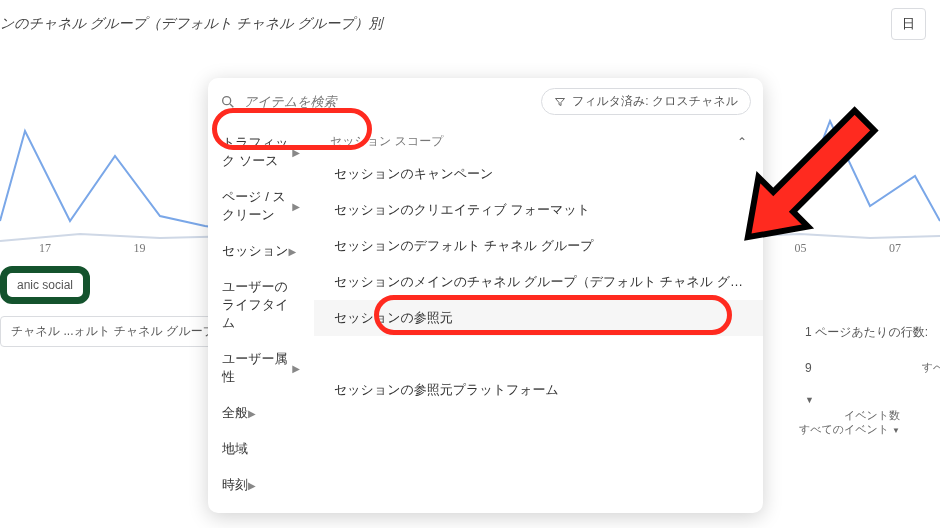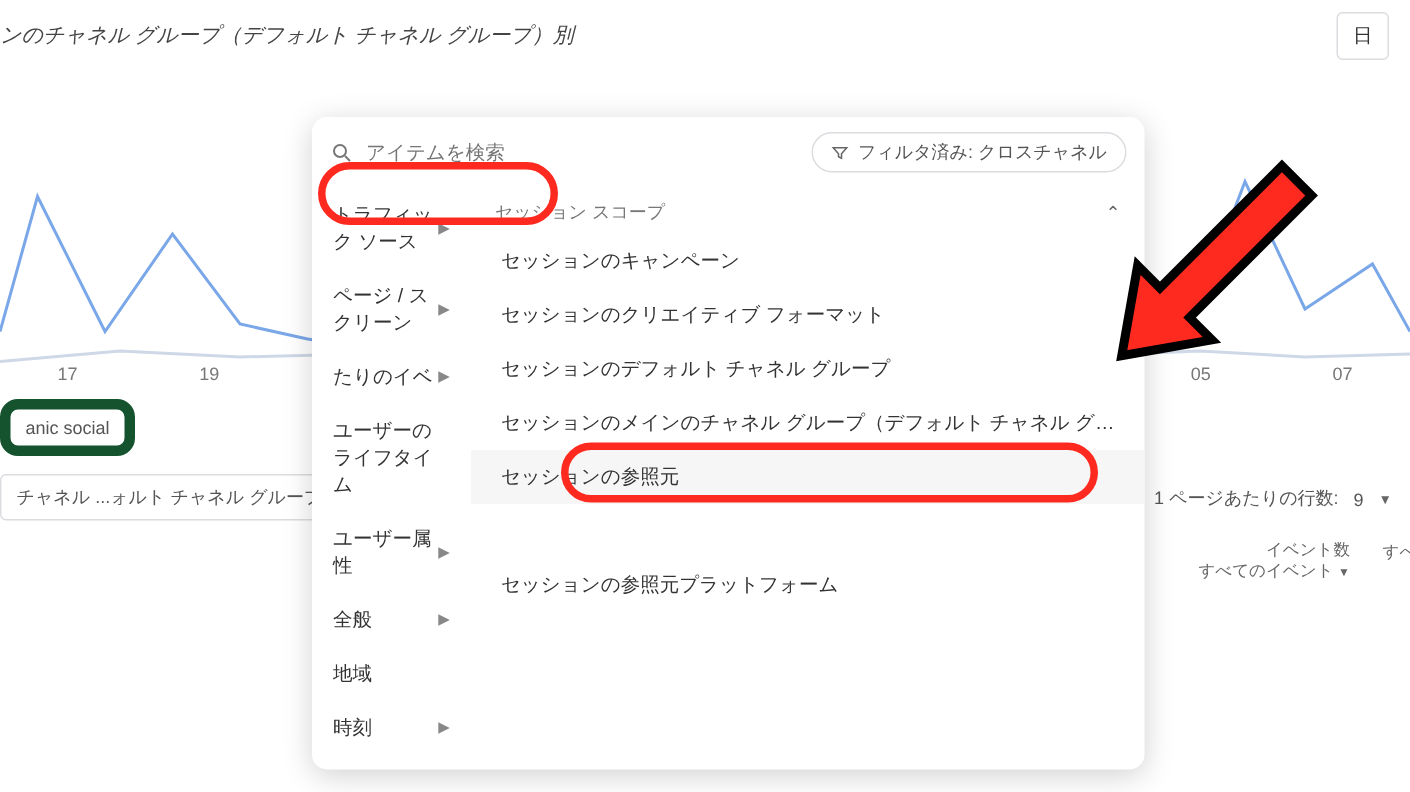--- a/index.html
+++ b/index.html
@@ -3,39 +3,39 @@
 <meta charset="utf-8">
 <style>
   *{box-sizing:border-box;margin:0;padding:0;font-family:"Helvetica Neue",Arial,"Hiragino Kaku Gothic ProN","Hiragino Sans",Meiryo,sans-serif;}
   body{background:#fff;width:940px;height:528px;overflow:hidden;position:relative;color:#3c4043;font-size:13px;}
   .header{display:flex;align-items:center;justify-content:space-between;padding:8px 14px 8px 0;}
   .title{font-size:14px;color:#444;white-space:nowrap;font-style:italic;}
   .day-btn{border:1px solid #dadce0;border-radius:4px;padding:6px 10px;font-size:13px;color:#333;cursor:pointer;background:#fff;}
   .chart-area{position:relative;height:200px;margin-top:8px;}
   .chart-svg{position:absolute;top:0;left:0;width:100%;height:100%;}
   .xaxis{position:absolute;bottom:0;left:0;right:0;display:flex;justify-content:space-between;padding:0 15px;color:#777;font-size:12px;}
-  .xaxis span{width:60px;text-align:center;}
+  .xaxis span{width:60px;text-align:center;font-family:Liberation Serif, serif;}
   .below{display:flex;align-items:center;gap:20px;padding:10px 0 0 0;}
   .tag{border:7px solid #14532d;border-radius:12px;padding:5px 10px;font-size:12px;color:#555;}
   .dropdown-row{display:flex;align-items:center;gap:8px;margin-top:12px;}
   .dim-select{border:1px solid #dadce0;border-radius:4px;padding:6px 10px;font-size:12px;color:#555;display:flex;align-items:center;gap:8px;}
-  .table-ctrls{position:absolute;right:12px;top:324px;display:flex;align-items:center;gap:10px;font-size:12px;color:#555;}
+  .table-ctrls{position:absolute;right:12px;top:324px;display:flex;gap:20px;font-size:12px;color:#555;flex-direction:column;}
   .col-headers{position:absolute;left:290px;right:10px;top:360px;display:flex;gap:18px;font-size:11px;color:#666;}
   .col-headers .col{text-align:center;min-width:70px;border-bottom:1px dotted #888;padding-bottom:2px;}
   .col-headers .col.big{min-width:120px;}
   .event-head{font-size:11px;color:#666;text-align:right;line-height:1.3;}
   
   .popup{position:absolute;left:208px;top:78px;width:555px;background:#fff;border-radius:10px;box-shadow:0 4px 20px rgba(0,0,0,0.18);overflow:hidden;z-index:50;}
   .popup-top{display:flex;align-items:center;padding:10px 12px 6px 12px;gap:8px;}
   .search-icon{width:16px;height:16px;flex:0 0 16px;}
-  .search-input{flex:1;border:none;outline:none;font-size:13px;color:#666;background:transparent;}
+  .search-input{flex:1;border:none;outline:none;font-size:13px;color:#666;background:transparent;font-style:italic;}
   .filter-chip{border:1px solid #dadce0;border-radius:14px;padding:4px 12px;font-size:12px;color:#555;display:flex;align-items:center;gap:6px;}
   .panes{display:flex;}
   .left-pane{width:160px;border-right:none;padding:4px 0 10px 0;}
-  .left-item{display:flex;align-items:center;justify-content:space-between;padding:9px 14px;font-size:13px;color:#333;cursor:pointer;}
+  .left-item{display:flex;align-items:center;padding:9px 14px;font-size:13px;color:#333;cursor:pointer;}
   .left-item .chev{color:#888;font-size:10px;}
   .right-pane{flex:1;padding:4px 0 10px 0;position:relative;}
   .scope-head{display:flex;align-items:center;justify-content:space-between;padding:8px 16px 6px 16px;font-size:12px;color:#777;}
   .scope-head .chev-up{color:#666;}
   .r-item{padding:9px 20px;font-size:13px;color:#333;cursor:pointer;white-space:nowrap;overflow:hidden;text-overflow:ellipsis;}
   .r-item.highlight{background:#f6f6f6;}
   
   .ring{position:absolute;border:5px solid #ff2a1f;border-radius:22px;pointer-events:none;z-index:60;}
   .ring1{left:212px;top:108px;width:160px;height:42px;}
   .ring2{left:374px;top:295px;width:358px;height:40px;border-radius:20px;}
@@ -92,21 +92,21 @@
 
 <div class="col-headers">
   <div class="col">ョン</div>
   <div class="col" style="white-space:pre-line">ションの
 あった</div>
   <div class="col">ント率</div>
   <div class="col big" style="white-space:pre-line">りの平均エンゲ
 ージメント時間</div>
   <div class="col" style="white-space:pre-line">たりのイベ
 ント数</div>
-  <div style="min-width:120px;text-align:right;">
+  <div style="min-width:120px;text-align:right;margin-top:48px;">
     <div class="event-head">イベント数</div>
     <div class="event-head">
       <span>すべてのイベント</span>
       <span style="font-size:8px;">▼</span>
     </div>
   </div>
   <div class="col" style="min-width:30px;border:none;">すべ</div>
 </div>
 
 <div class="popup">
@@ -127,21 +127,21 @@
     <div class="left-pane">
       <div class="left-item">
           <span>トラフィック ソース</span>
           <span class="chev">▶</span>
         </div>
       <div class="left-item">
           <span>ページ / スクリーン</span>
           <span class="chev">▶</span>
         </div>
       <div class="left-item">
-          <span>たりのイベ</span>
+          <span>セッション</span>
           <span class="chev">▶</span>
         </div>
       <div class="left-item">
           <span>ユーザーのライフタイム</span>
         </div>
       <div class="left-item">
           <span>ユーザー属性</span>
           <span class="chev">▶</span>
         </div>
       <div class="left-item">

